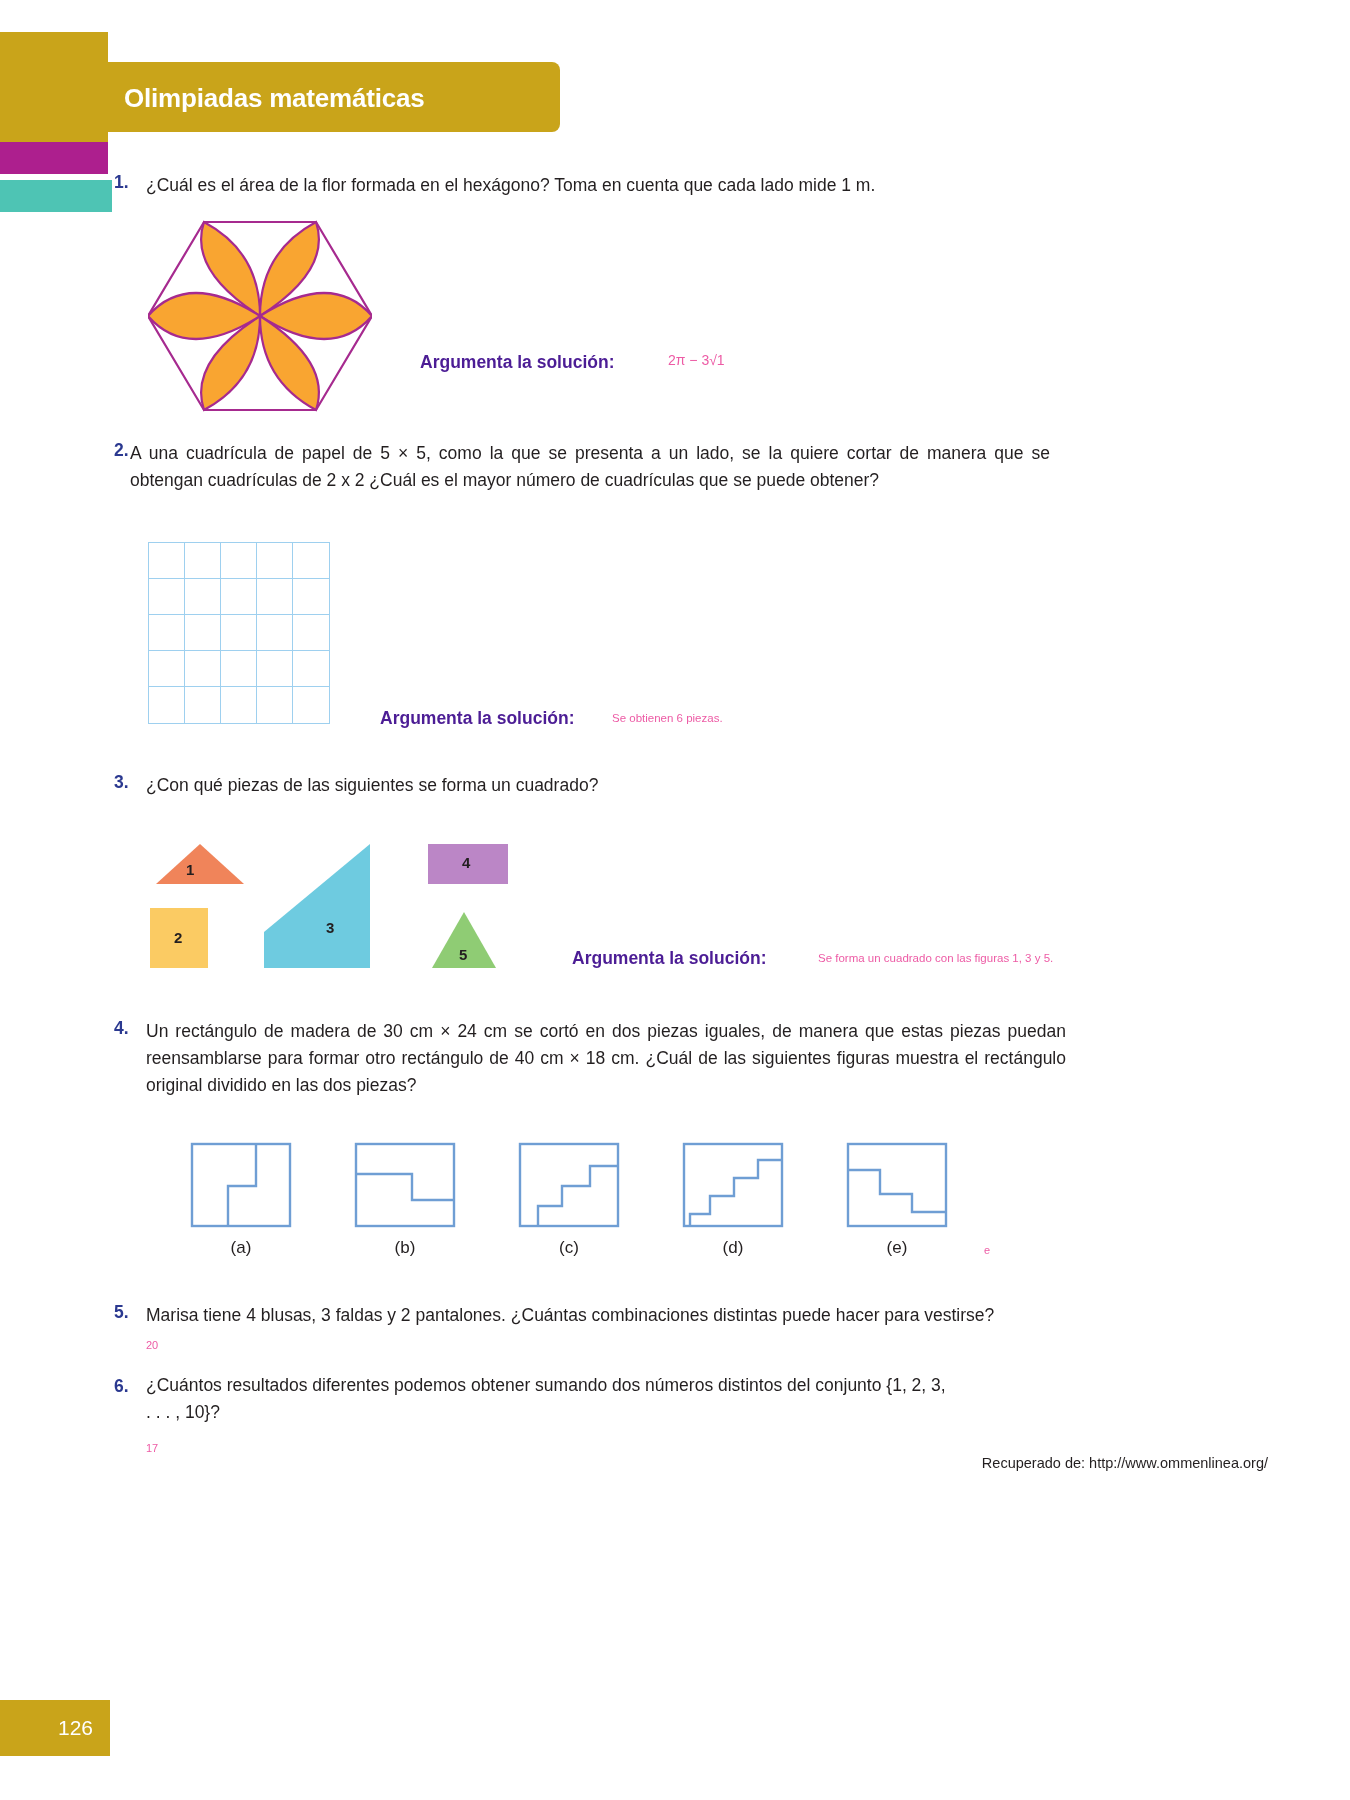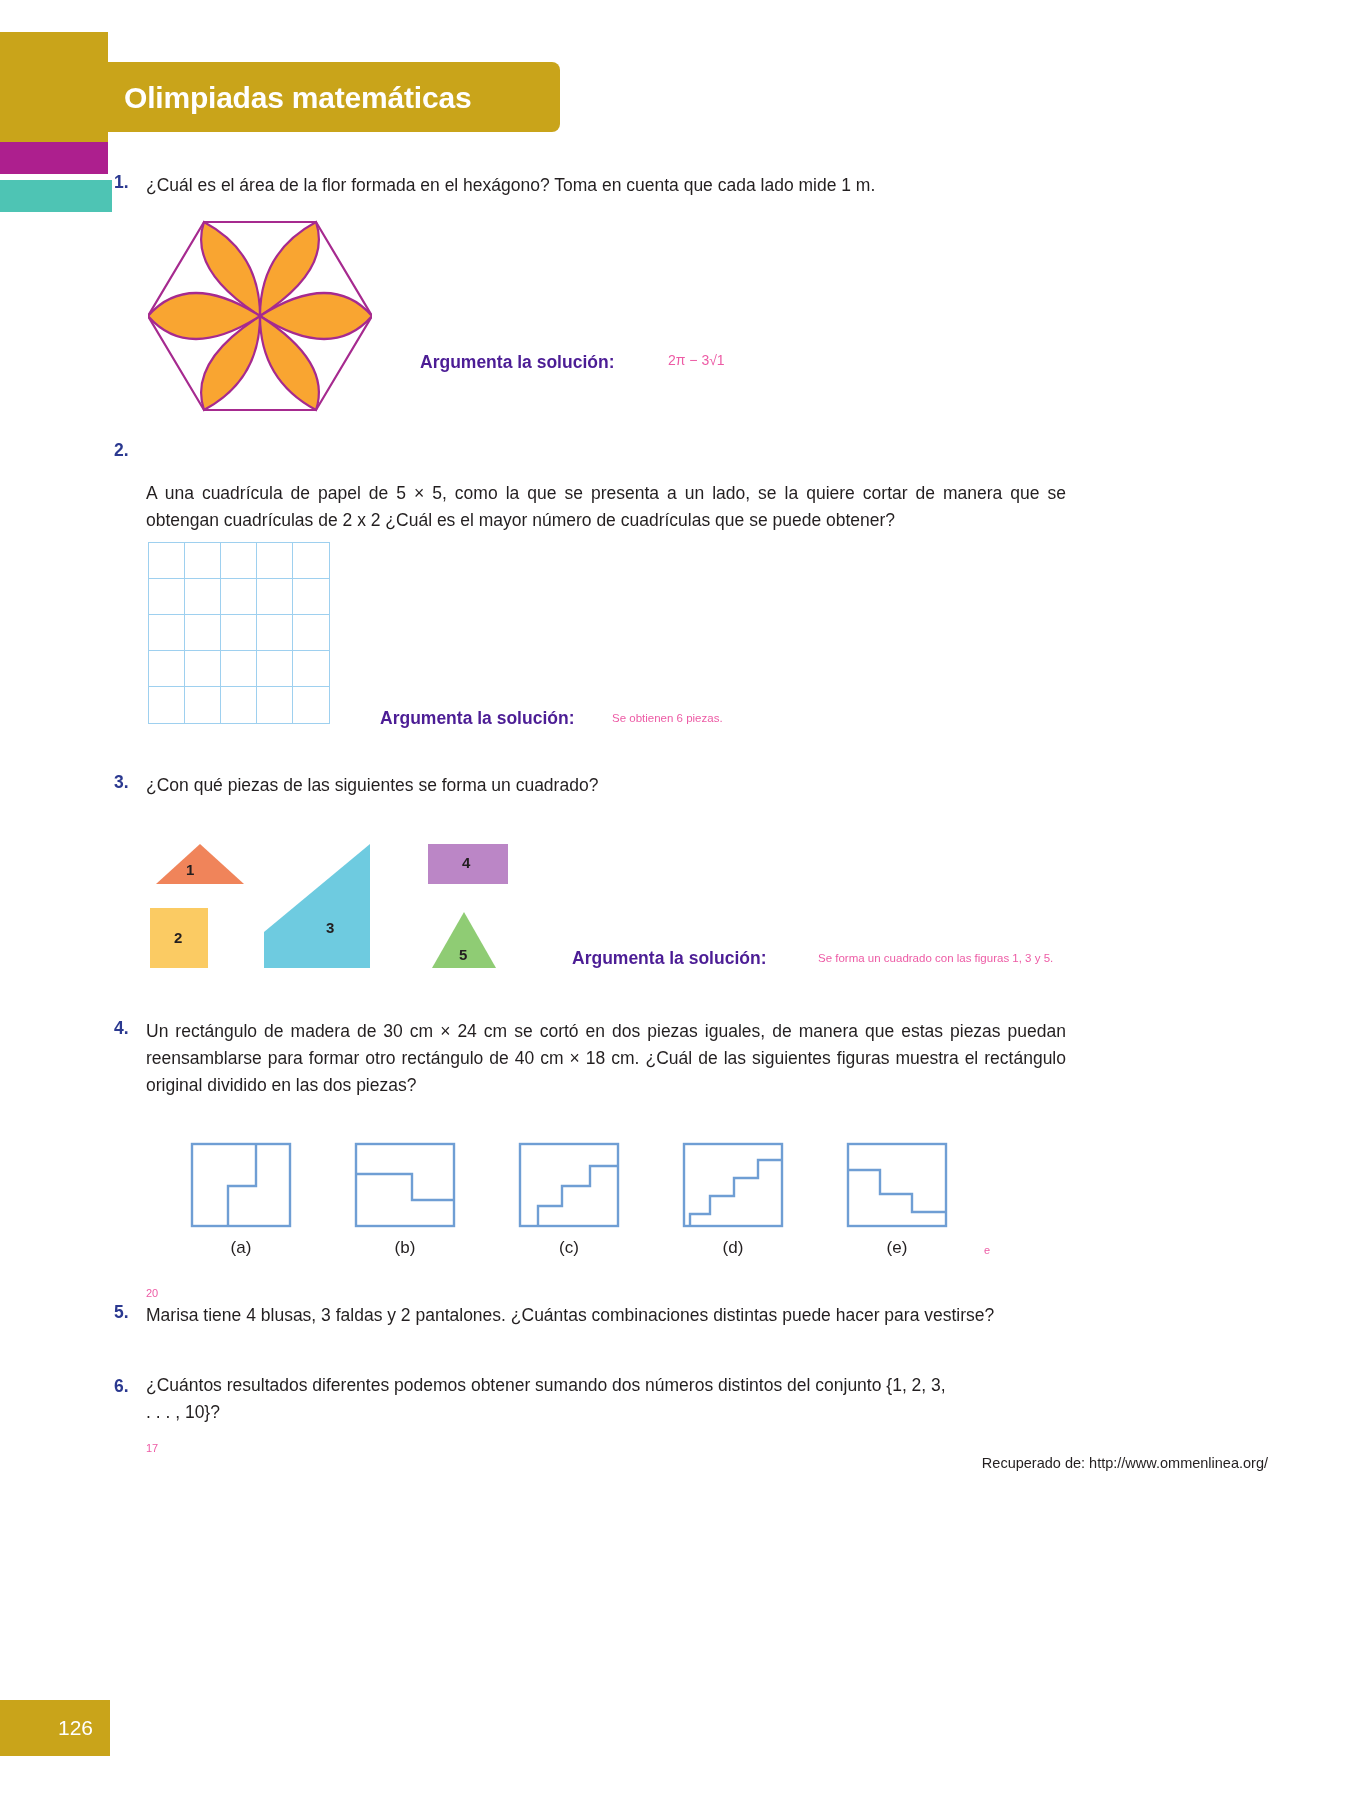--- a/index.html
+++ b/index.html
@@ -11,21 +11,21 @@
   
   .hdr-left-block{
     position:absolute;left:0;top:32px;width:108px;height:128px;background:#c9a41a;
   }
   .hdr-bar{
     position:absolute;left:0;top:62px;width:560px;height:70px;background:#c9a41a;
     border-top-right-radius:8px;border-bottom-right-radius:8px;
   }
   .hdr-title{
     position:absolute;left:124px;top:76px;width:460px;height:44px;
-    font-size:30px;font-weight:bold;color:#ffffff;letter-spacing:-0.2px;
+    font-size:26px;font-weight:bold;color:#ffffff;letter-spacing:-0.2px;
     line-height:44px;white-space:nowrap;
   }
   .accent-magenta{position:absolute;left:0;top:142px;width:108px;height:32px;background:#ad1f8e;}
   .accent-teal{position:absolute;left:0;top:180px;width:112px;height:32px;background:#4ec4b4;}
 
   
   .qnum{
     position:absolute;font-size:17.5px;font-weight:bold;color:#2b3990;
   }
   .qtext{
@@ -111,21 +111,21 @@
 
       <path d="M112,98 Q 40,52 0,98 Q 40,144 112,98 Z"></path>
     </g>
   </svg>
 </div>
 
 <div class="arg-label" style="left:420px;top:352px;">Argumenta la solución:</div>
 <div class="answer-pink answer-formula" style="left:668px;top:352px;">2π − 3√1</div>
 
 <div class="qnum" style="left:114px;top:440px;">2.</div>
-<div class="qtext justify" style="left:146px;top:440px;width:920px;margin-top:40px;">A una cuadrícula de papel de 5 × 5, como la que se presenta a un lado, se la quiere cortar de manera que se obtengan cuadrículas de 2 x 2 ¿Cuál es el mayor número de cuadrículas que se puede obtener?</div>
+<div class="qtext justify" style="left:130px;top:440px;width:920px;">A una cuadrícula de papel de 5 × 5, como la que se presenta a un lado, se la quiere cortar de manera que se obtengan cuadrículas de 2 x 2 ¿Cuál es el mayor número de cuadrículas que se puede obtener?</div>
 
 <div class="grid5">
   <div class="cell"></div>
     <div class="cell"></div>
     <div class="cell"></div>
     <div class="cell"></div>
     <div class="cell"></div>
   <div class="cell"></div>
     <div class="cell"></div>
     <div class="cell"></div>
@@ -204,21 +204,21 @@
   <div class="step-cap" style="left:185px;top:100px;">(b)</div>
   <div class="step-cap" style="left:349px;top:100px;">(c)</div>
   <div class="step-cap" style="left:513px;top:100px;">(d)</div>
   <div class="step-cap" style="left:677px;top:100px;">(e)</div>
 </div>
 
 <div class="answer-pink answer-tiny" style="left:984px;top:1244px;">e</div>
 
 <div class="qnum" style="left:114px;top:1302px;">5.</div>
 <div class="qtext" style="left:146px;top:1302px;width:1130px;">Marisa tiene 4 blusas, 3 faldas y 2 pantalones. ¿Cuántas combinaciones distintas puede hacer para vestirse?</div>
-<div class="answer-pink answer-tiny" style="left:146px;top:1287px;text-align:center;">20</div>
+<div class="answer-pink answer-tiny" style="left:146px;top:1339px;text-align:center;">20</div>
 
 <div class="qnum" style="left:114px;top:1376px;">6.</div>
 <div class="qtext" style="left:146px;top:1372px;width:800px;">¿Cuántos resultados diferentes podemos obtener sumando dos números distintos del conjunto {1, 2, 3, . . . , 10}?</div>
 <div class="answer-pink answer-tiny" style="left:146px;top:1442px;">17</div>
 
 <div class="footer-src">Recuperado de: http://www.ommenlinea.org/</div>
 <div class="page-block"></div>
 <div class="page-num">126</div>
 
 </body></html>

